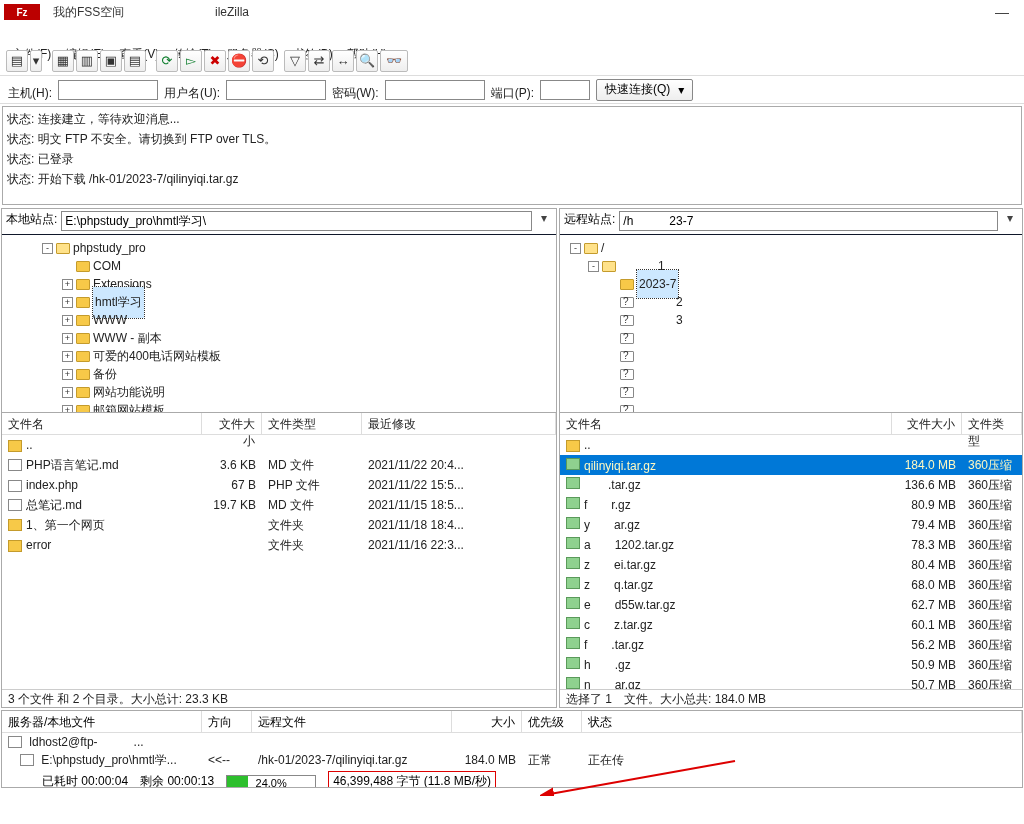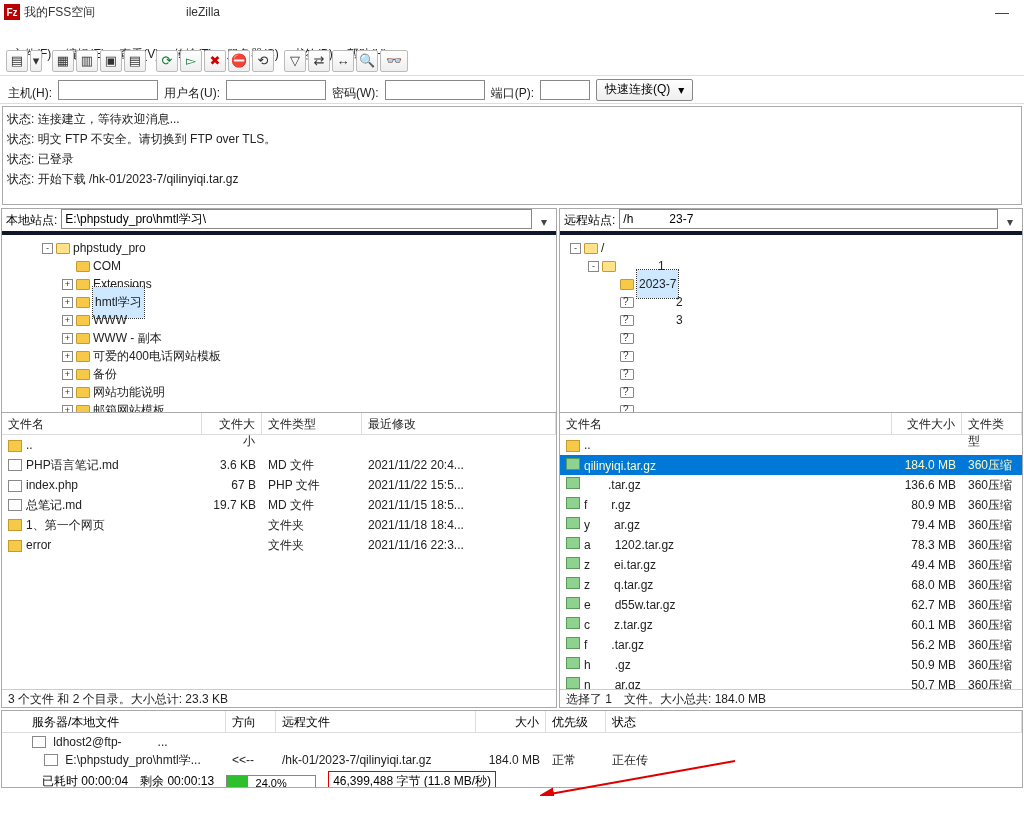--- a/index.html
+++ b/index.html
@@ -1,37 +1,37 @@
 <!DOCTYPE html>
 <html><head>
 <meta charset="utf-8">
 <style>
 * { box-sizing: border-box; font-family: "Microsoft YaHei", "Segoe UI", Arial, sans-serif; font-size: 12px; }
 body { margin: 0; padding: 0; background: #fff; width: 1024px; height: 824px; overflow: hidden; position: relative; }
 .titlebar { height: 24px; display: flex; align-items: center; background: #fff; border-bottom: 0; padding: 0 4px; }
-.titlebar .app-icon { width: 16px; height: 16px; background: #b00; color: #fff; font-weight: bold; font-size: 10px; display: flex; align-items: center; justify-content: center; margin-right: 4px; }
+.titlebar .app-icon { width: 36px; height: 16px; background: #b00; color: #fff; font-weight: bold; font-size: 10px; display: flex; align-items: center; justify-content: center; margin-right: 13px; }
 .titlebar .title { flex: 1; color: #333; }
 .titlebar .win-btn { width: 36px; height: 22px; display: flex; align-items: center; justify-content: center; font-size: 14px; color: #444; }
 .blur { filter: blur(3px); opacity: 0.6; display: inline-block; }
 .menubar { height: 22px; display: flex; align-items: center; gap: 6px; padding: 0 8px; color: #222; }
 .menubar span { padding: 2px 4px; margin-top: 38px; }
 .toolbar { height: 30px; display: flex; align-items: center; gap: 2px; padding: 2px 6px; border-bottom: 1px solid #ddd; }
 .tb { width: 22px; height: 22px; border: 1px solid #bbb; display: flex; align-items: center; justify-content: center; font-size: 13px; background: linear-gradient(#fff,#eee); color: #333; border-radius: 2px; }
 .tb.sep { border: none; background: none; width: 6px; }
 .quickconnect { height: 28px; display: flex; align-items: center; gap: 6px; padding: 4px 8px; border-bottom: 1px solid #ddd; }
 .quickconnect label { color: #222; margin-top: 8px; }
 .quickconnect input { height: 20px; border: 1px solid #888; padding: 0 3px; }
 .qc-btn { height: 22px; border: 1px solid #888; background: linear-gradient(#fff,#eee); padding: 0 8px; border-radius: 2px; display: flex; align-items: center; }
 .statuslog { height: 99px; border: 1px solid #aaa; margin: 2px; overflow: hidden; padding: 2px 4px; color: #222; }
 .statuslog div { line-height: 20px; white-space: nowrap; }
 .splitpane { display: flex; height: 502px; }
 .left, .right { display: flex; flex-direction: column; border: 1px solid #aaa; margin: 1px; }
 .left { width: 556px; }
 .right { flex: 1; }
-.siterow { display: flex; align-items: flex-end; height: 26px; padding: 2px 4px; border-bottom: 4px solid #0f172a; gap: 4px; }
+.siterow { display: flex; align-items: flex-start; height: 26px; padding: 2px 4px; border-bottom: 1px solid #0f172a; gap: 4px; }
 .siterow input { flex: 1; height: 20px; border: 1px solid #888; padding: 0 3px; }
 .arrow { width: 16px; text-align: center; color: #444; }
 .tree { flex: 0 0 178px; overflow: auto; padding: 4px 0; border-bottom: 1px solid #aaa; }
 .tnode { display: flex; align-items: center; height: 18px; padding-left: var(--ind,0px); gap: 3px; white-space: nowrap; color: #222; }
 .exp { width: 11px; height: 11px; border: 1px solid #888; font-size: 9px; line-height: 9px; text-align: center; background: #fff; color: #333; }
 .exp.none { border: none; background: none; }
 .folder-icon { width: 14px; height: 11px; background: #f7c948; border: 1px solid #c49b2c; border-radius: 1px; display: inline-block; }
 .folder-icon.open { background: #ffe28a; }
 .folder-icon.q { background: #fff; border-color: #888; position:relative; }
 .folder-icon.q::after { content: "?"; position: absolute; font-size: 10px; left: 2px; top: -2px; color: #333; }
@@ -55,21 +55,21 @@
 .qrow { display: flex; height: 18px; align-items: center; color: #222; }
 .qrow > div { padding: 0 6px; white-space: nowrap; }
 .progress-row { display: flex; align-items: center; padding: 2px 40px; gap: 12px; }
 .progressbar { width: 90px; height: 14px; border: 1px solid #888; position: relative; background: #fff; }
 .progressbar .fill { position: absolute; left: 0; top: 0; bottom: 0; background: #2dbf2d; }
 .progressbar .pct { position: absolute; inset: 0; text-align: center; font-size: 11px; line-height: 14px; }
 .redbox { border: 1px solid #d00; padding: 1px 4px; }
 .annot-arrow { position: absolute; left: 540px; top: 756px; width: 200px; height: 40px; pointer-events: none; }
 .col-l-name { width: 200px; } .col-l-size { width: 60px; text-align: right; } .col-l-type { width: 100px; } .col-l-mod { flex: 1; }
 .col-r-name { flex: 1; } .col-r-size { width: 70px; text-align: right; } .col-r-type { width: 60px; }
-.col-q1 { width: 200px; margin-left: 24px; } .col-q2 { width: 50px; } .col-q3 { width: 200px; } .col-q4 { width: 70px; text-align: right; } .col-q5 { width: 60px; } .col-q6 { flex:1; }
+.col-q1 { width: 200px; } .col-q2 { width: 50px; } .col-q3 { width: 200px; } .col-q4 { width: 70px; text-align: right; } .col-q5 { width: 60px; } .col-q6 { flex:1; }
 </style>
 </head>
 <body>
 
 <div class="titlebar">
   <div class="app-icon">Fz</div>
   <div class="title">
     <span>我的FSS空间</span>
     <span class="blur">　　　　　　　</span>
     <span>ileZilla</span>
@@ -342,21 +342,21 @@
             <div class="col-r-size">79.4 MB</div>
             <div class="col-r-type">360压缩</div>
           </div>
           <div class="frow">
             <div class="col-r-name"><span class="arch-icon"></span>a<span class="blur">　　</span>1202.tar.gz</div>
             <div class="col-r-size">78.3 MB</div>
             <div class="col-r-type">360压缩</div>
           </div>
           <div class="frow">
             <div class="col-r-name"><span class="arch-icon"></span>z<span class="blur">　　</span>ei.tar.gz</div>
-            <div class="col-r-size">49.4 MB</div>
+            <div class="col-r-size">80.4 MB</div>
             <div class="col-r-type">360压缩</div>
           </div>
           <div class="frow">
             <div class="col-r-name"><span class="arch-icon"></span>z<span class="blur">　　</span>q.tar.gz</div>
             <div class="col-r-size">68.0 MB</div>
             <div class="col-r-type">360压缩</div>
           </div>
           <div class="frow">
             <div class="col-r-name"><span class="arch-icon"></span>e<span class="blur">　　</span>d55w.tar.gz</div>
             <div class="col-r-size">62.7 MB</div>

